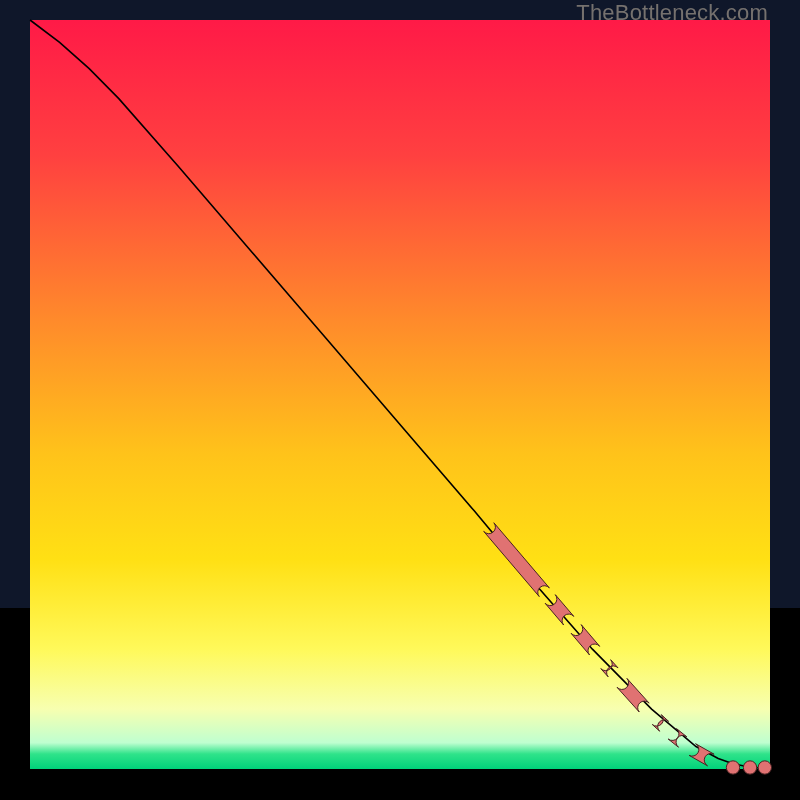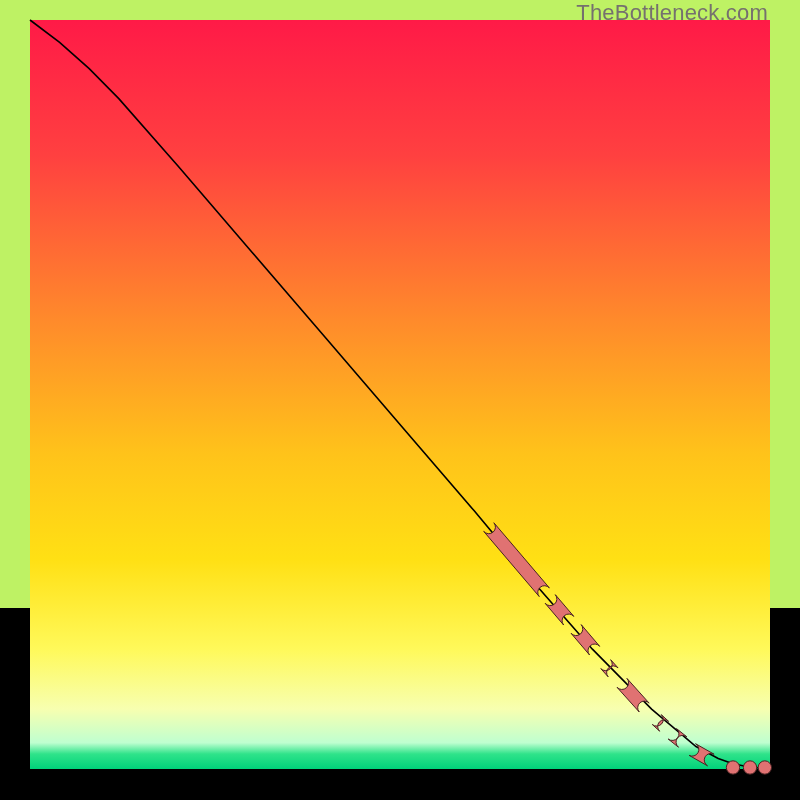--- a/index.html
+++ b/index.html
@@ -8,21 +8,21 @@
     width: 800px;
     height: 800px;
     background: #000;
     overflow: hidden;
     font-family: Arial, Helvetica, sans-serif;
   }
   .frame {
     position: relative;
     width: 800px;
     height: 608px;
-    background: #bef264;
+    background: #0f172a;
   }
   .plot-area {
     position: absolute;
     left: 30px;
     top: 20px;
     width: 740px;
     height: 749px;
     
   }
   .watermark {

